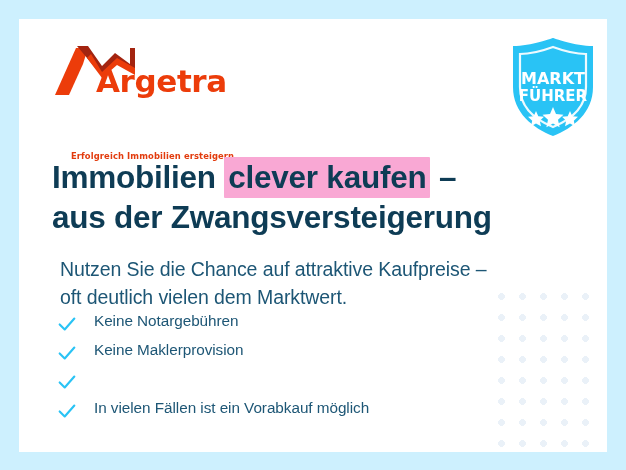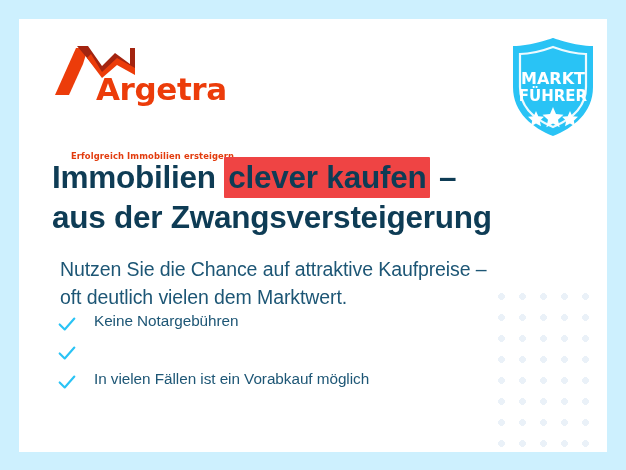--- a/index.html
+++ b/index.html
@@ -58,21 +58,21 @@
   }
   .logo-svg {
     position: absolute;
     left: 0;
     top: 0;
     display: block;
   }
   #logo-wordmark {
     position: absolute;
     left: 41px;
-    top: 32px;
+    top: 24px;
     font-size: 31px;
     font-weight: bold;
     letter-spacing: -0.4px;
     color: #ec3c0a;
     line-height: 1;
     font-family: "DejaVu Sans", sans-serif;
   }
   #logo-tagline {
     position: absolute;
     left: 16px;
@@ -108,21 +108,21 @@
     top: 118px;
     width: 520px;
     font-size: 31.5px;
     font-weight: bold;
     line-height: 1.26;
     color: #0e3c55;
     letter-spacing: -0.25px;
   }
   #headline .hl-line { display: block; white-space: nowrap; }
   .mark {
-    background: #ef4444;
+    background: #f9a8d4;
     padding: 2px 4px 3px 4px;
     border-radius: 1px;
     box-decoration-break: clone;
     -webkit-box-decoration-break: clone;
   }
 
   
   #subheadline {
     position: absolute;
     left: 34px;
@@ -216,20 +216,26 @@
       <li>
         <svg class="check-icon" viewBox="0 0 24 24">
           <polyline points="4,12.5 9.5,18 20,6" fill="none" stroke="#29c3f5" stroke-width="2.3" stroke-linecap="round" stroke-linejoin="round"></polyline>
         </svg>
         <span class="benefit-text">Keine Notargebühren</span>
       </li>
       <li>
         <svg class="check-icon" viewBox="0 0 24 24">
           <polyline points="4,12.5 9.5,18 20,6" fill="none" stroke="#29c3f5" stroke-width="2.3" stroke-linecap="round" stroke-linejoin="round"></polyline>
         </svg>
+        <span class="benefit-text">Keine Maklerprovision</span>
+      </li>
+      <li>
+        <svg class="check-icon" viewBox="0 0 24 24">
+          <polyline points="4,12.5 9.5,18 20,6" fill="none" stroke="#29c3f5" stroke-width="2.3" stroke-linecap="round" stroke-linejoin="round"></polyline>
+        </svg>
       </li>
       <li>
         <svg class="check-icon" viewBox="0 0 24 24">
           <polyline points="4,12.5 9.5,18 20,6" fill="none" stroke="#29c3f5" stroke-width="2.3" stroke-linecap="round" stroke-linejoin="round"></polyline>
         </svg>
         <span class="benefit-text">In vielen Fällen ist ein Vorabkauf möglich</span>
       </li>
     </ul>
 
   </div>

